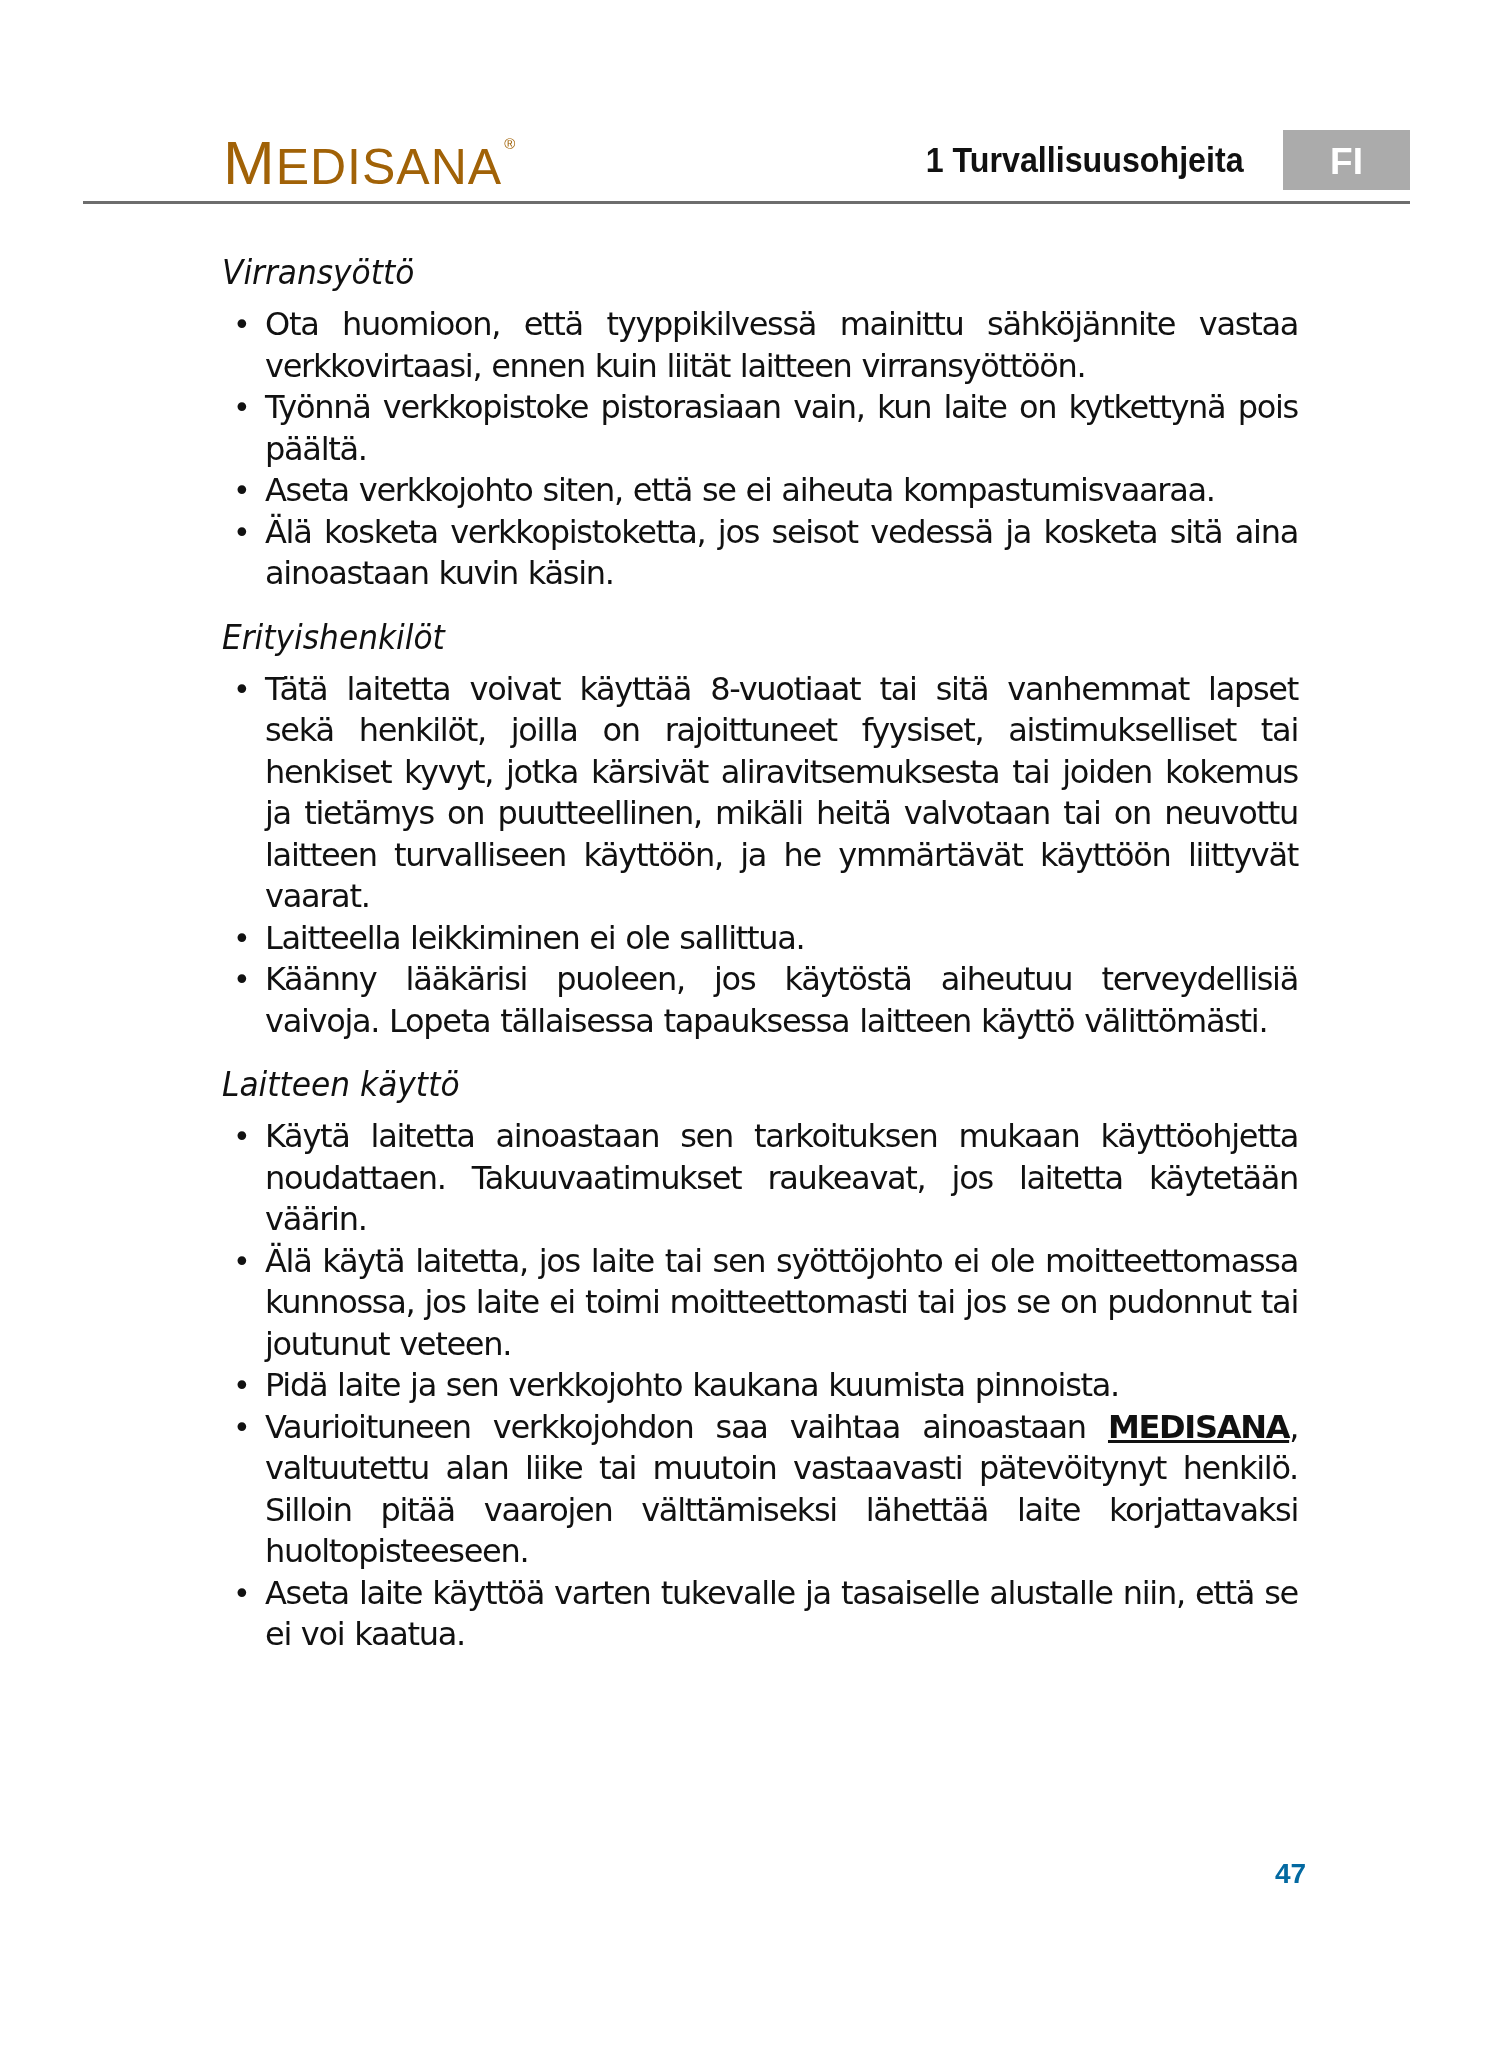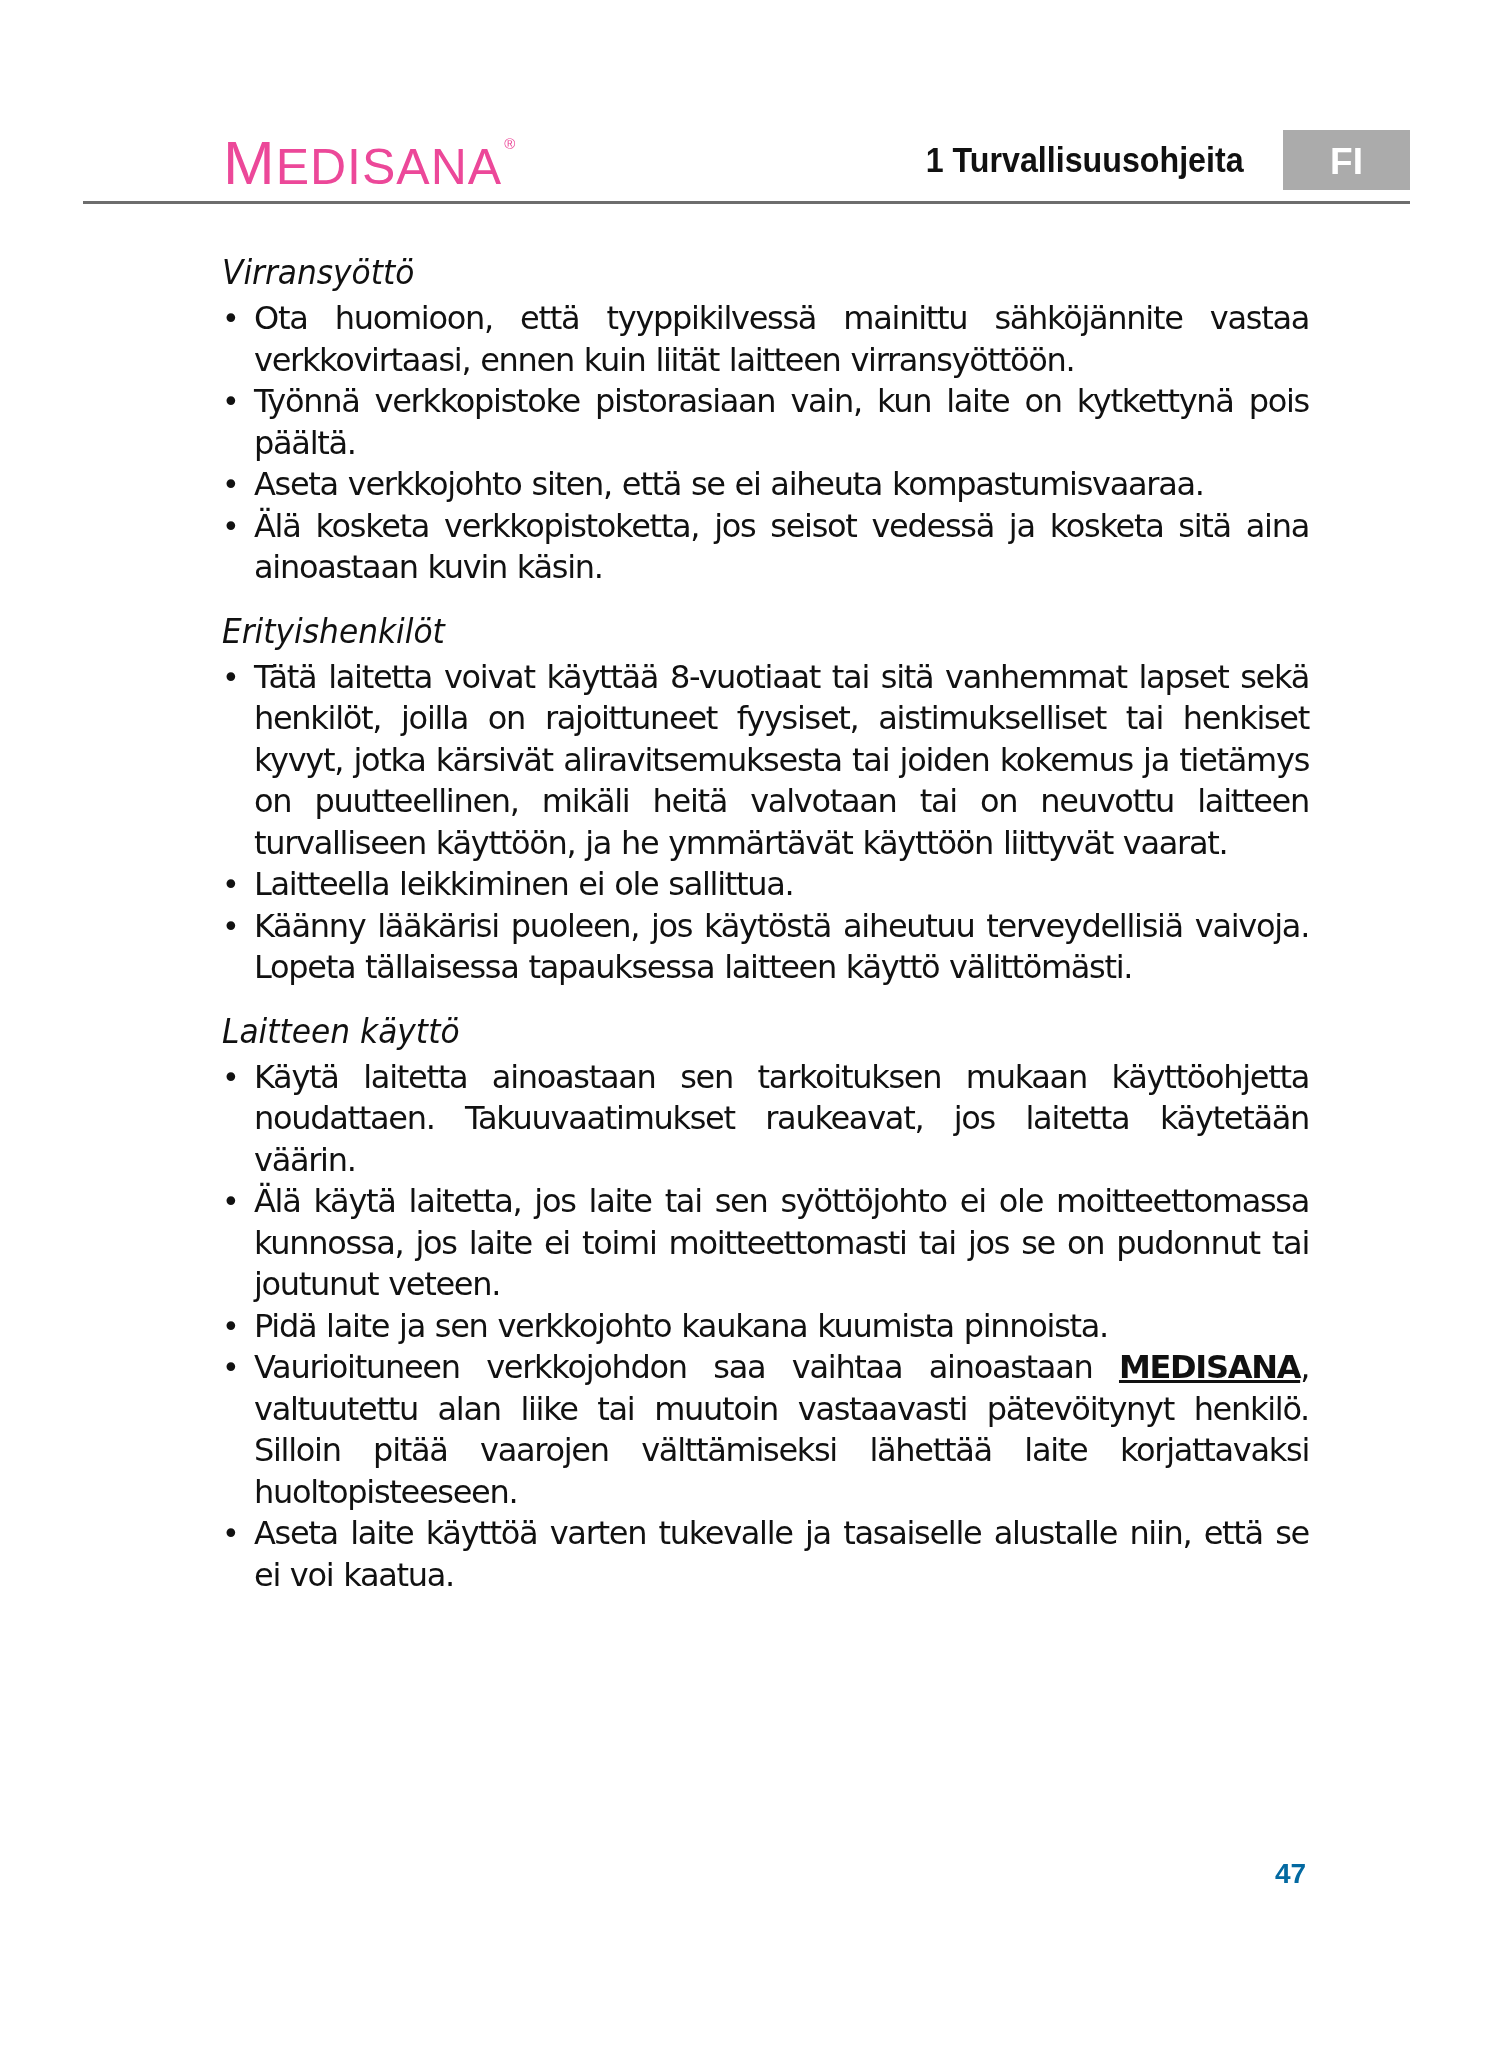--- a/index.html
+++ b/index.html
@@ -1,32 +1,32 @@
 <!DOCTYPE html>
 <html><head>
 <meta charset="utf-8">
 <style>
   html, body { margin: 0; padding: 0; background: #ffffff; }
   body { width: 1494px; height: 2057px; position: relative; overflow: hidden;
          font-family: "DejaVu Sans", "Liberation Sans", sans-serif; color: #111; }
   .logo { position: absolute; left: 223px; top: 132px; font-family: "Liberation Sans", sans-serif;
-          font-size: 50px; color: #ec4899; letter-spacing: 1px; font-weight: normal; line-height: 1; }
+          font-size: 50px; color: #a16207; letter-spacing: 1px; font-weight: normal; line-height: 1; }
   .logo .big { font-size: 62px; }
   .logo .reg { font-size: 15px; vertical-align: top; position: relative; top: 4px; margin-left: 2px; }
   .chapter { position: absolute; right: 250px; top: 142px; font-family: "Liberation Sans", sans-serif;
              font-weight: bold; font-size: 35px; color: #111; line-height: 1; transform: scaleX(0.92); transform-origin: right; }
   .lang-tab { position: absolute; left: 1283px; top: 130px; width: 127px; height: 60px; background: #ababab;
               color: #ffffff; font-family: "Liberation Sans", sans-serif; font-weight: bold; font-size: 37px;
               display: flex; align-items: flex-start; justify-content: center; padding-top: 11px; box-sizing: border-box; }
   .rule { position: absolute; left: 83px; top: 201px; width: 1327px; height: 3px; background: #6d6d6d; }
   .content { position: absolute; left: 222px; top: 252px; width: 1087px; }
   .section-title { font-family: "DejaVu Sans", sans-serif; font-style: italic; font-size: 34px;
                    line-height: 41px; margin: 0 0 5px 0; color: #111; font-weight: normal; transform: scaleX(0.92); transform-origin: left; }
   .section { margin-bottom: 22px; }
-  ul { list-style: none; margin: 0; padding: 0; }
+  ul { list-style: none; margin: 11px; padding: 0; }
   li { position: relative; padding-left: 32px; font-size: 32px; line-height: 41.5px; text-align: justify;
        letter-spacing: -1.3px; word-spacing: 1px; }
   li::before { content: "\2022"; position: absolute; left: 0; top: 0; font-size: 30px; }
   b { font-weight: bold; text-decoration: underline; }
   .page-num { position: absolute; left: 1275px; top: 1858px; font-family: "Liberation Sans", sans-serif;
               font-weight: bold; font-size: 28px; color: #0369a1; }
 </style>
 </head>
 <body>
 

